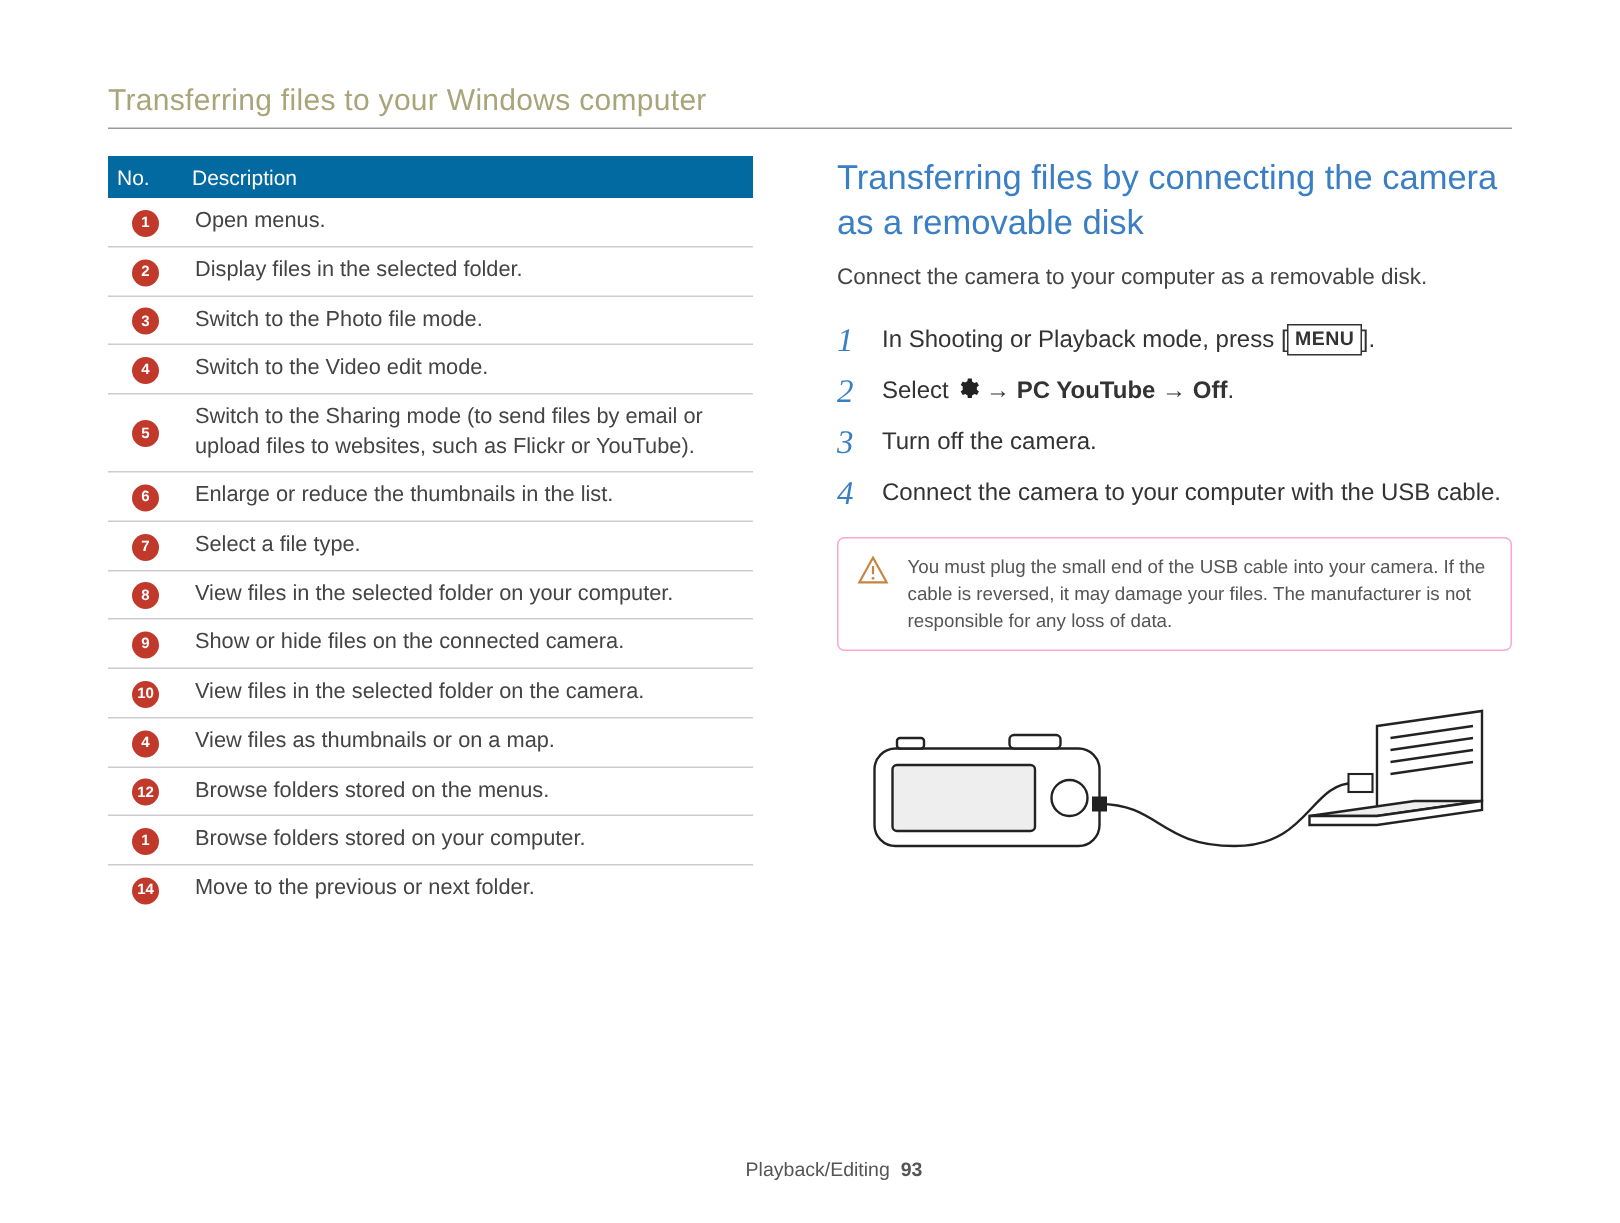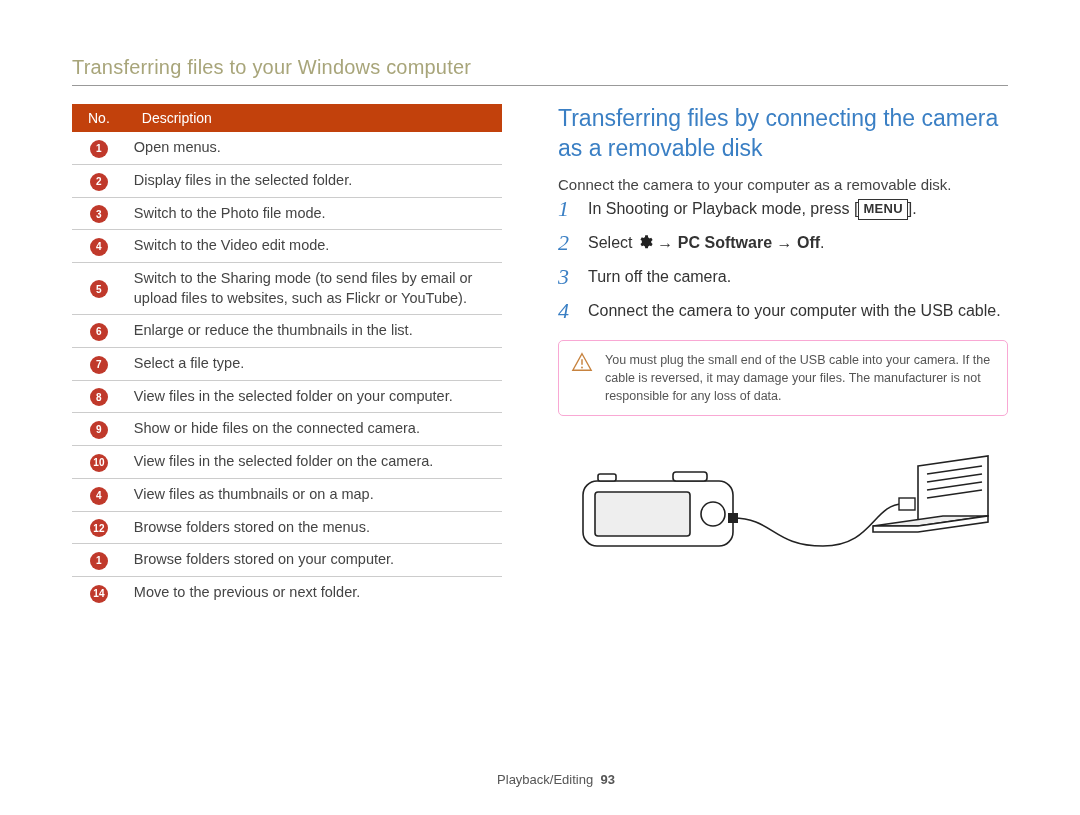--- a/index.html
+++ b/index.html
@@ -31,25 +31,25 @@
       gap: 56px;
     }
     .col-left { width: 430px; }
     .col-right { flex: 1; }
     table {
       width: 100%;
       border-collapse: collapse;
       font-size: 14.5px;
     }
     thead th {
-      background: #c2410c;
+      background: #0369a1;
       color: #fff;
       text-align: left;
       font-weight: 400;
-      padding: 6px 16px;
+      padding: 6px 6px;
       font-size: 14px;
     }
     thead th:first-child { width: 50px; }
     tbody td {
       padding: 6px 8px;
       vertical-align: middle;
       border-bottom: 1px solid #ccc;
       line-height: 1.35;
       color: #444;
     }
@@ -69,21 +69,21 @@
     .section-heading {
       color: #3a7fc4;
       font-size: 23px;
       font-weight: 400;
       line-height: 1.3;
       margin-bottom: 12px;
     }
     .section-sub {
       font-size: 15px;
       color: #444;
-      margin-bottom: 4px;
+      margin-bottom: 22px;
     }
     .steps {
       list-style: none;
       counter-reset: step;
     }
     .steps li {
       display: flex;
       align-items: flex-start;
       gap: 12px;
       font-size: 16px;
@@ -235,21 +235,21 @@
             <span>In Shooting or Playback mode, press [</span><span class="menu-box">MENU</span><span>].</span>
           </span>
         </li>
         <li>
           <span class="step-num">2</span>
           <span>
             <span>Select </span><span class="gear">
                 <svg width="16" height="16" viewBox="0 0 24 24">
                   <path fill="#222" d="M12 8a4 4 0 100 8 4 4 0 000-8zm9.4 4a7.5 7.5 0 00-.1-1.3l2.1-1.6-2-3.5-2.5 1a7.6 7.6 0 00-2.2-1.3L16.3 2h-4l-.4 2.7a7.6 7.6 0 00-2.2 1.3l-2.5-1-2 3.5 2.1 1.6A7.5 7.5 0 007.2 12c0 .44.04.87.12 1.29l-2.1 1.6 2 3.5 2.5-1c.66.54 1.4.98 2.2 1.3l.4 2.7h4l.4-2.7c.8-.32 1.54-.76 2.2-1.3l2.5 1 2-3.5-2.1-1.6c.07-.42.11-.85.11-1.29z"></path>
                 </svg>
-              </span><span> → </span><span class="bold">PC Software</span><span> → </span><span class="bold">Off</span><span>.</span>
+              </span><span> → </span><span class="bold">PC YouTube</span><span> → </span><span class="bold">Off</span><span>.</span>
           </span>
         </li>
         <li>
           <span class="step-num">3</span>
           <span>Turn off the camera.</span>
         </li>
         <li>
           <span class="step-num">4</span>
           <span>Connect the camera to your computer with the USB cable.</span>
         </li>

